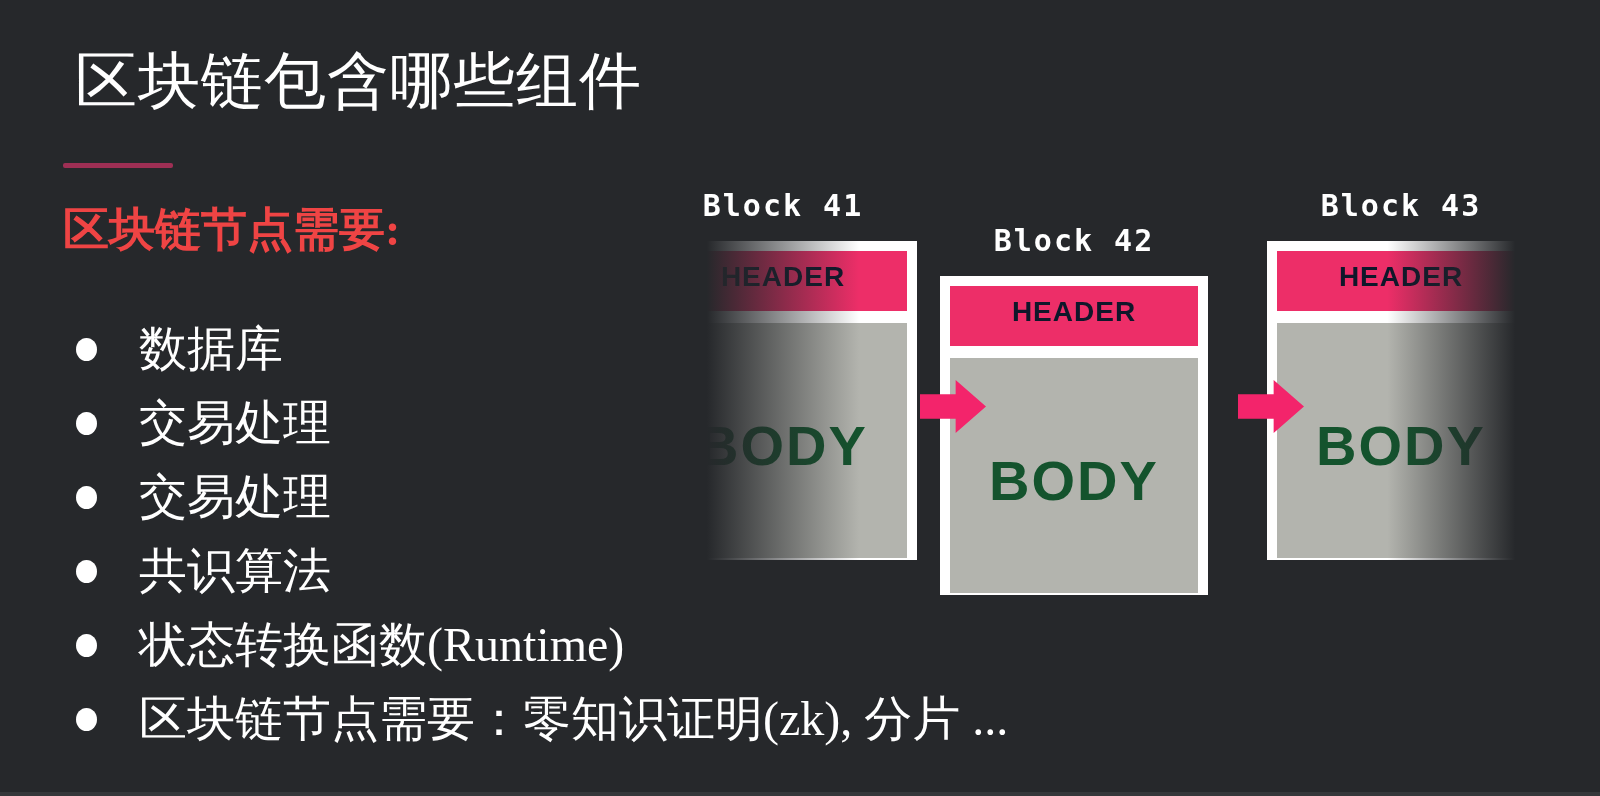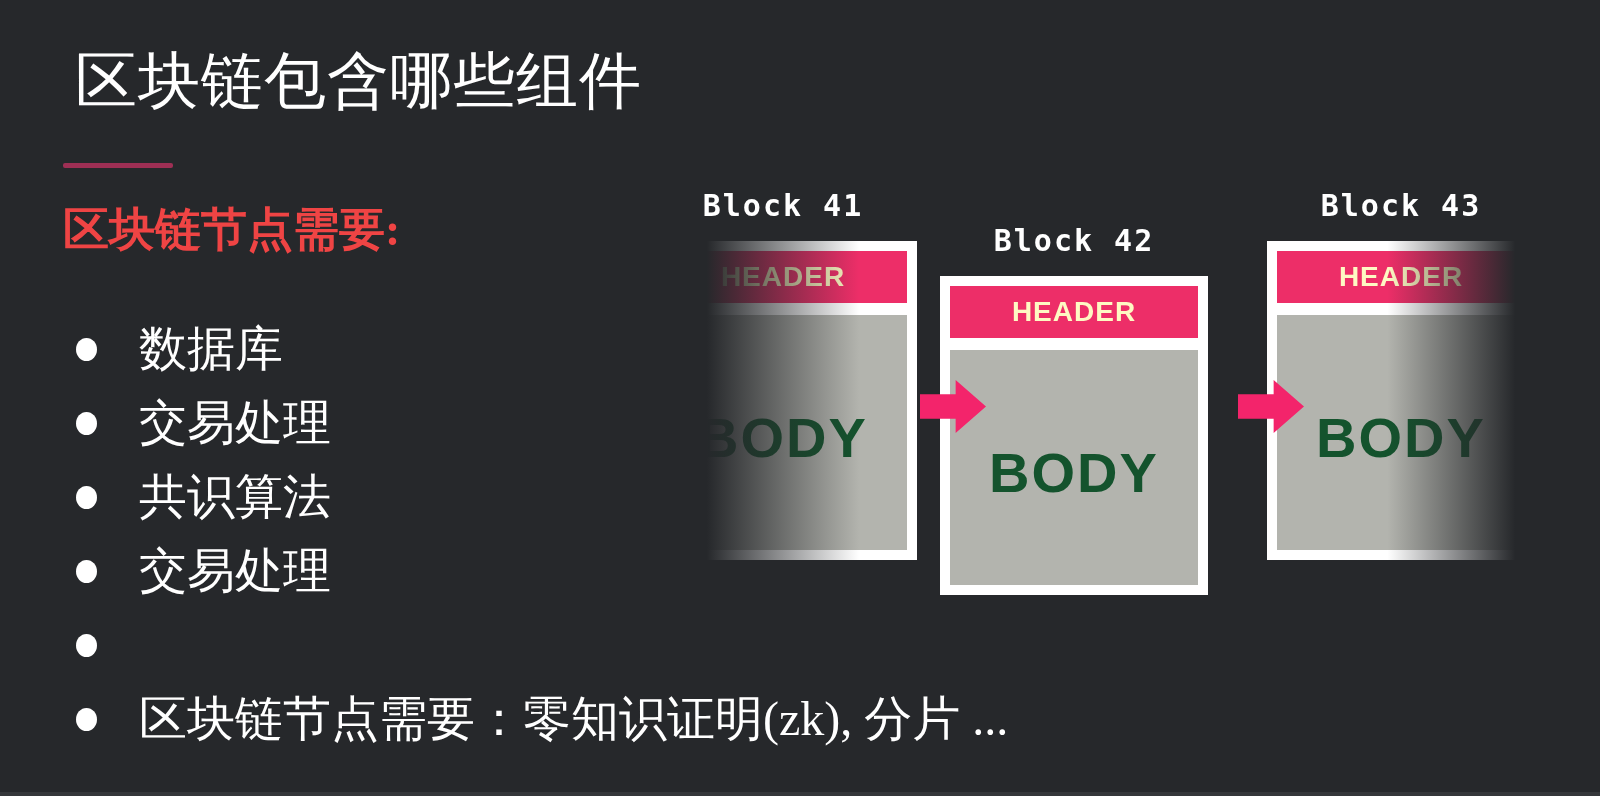--- a/index.html
+++ b/index.html
@@ -98,24 +98,24 @@
     position: absolute;
     top: 241px;
     width: 268px;
     height: 319px;
     background: #ffffff;
     padding: 10px;
     box-sizing: border-box;
     z-index: 1;
   }
   .block-header {
-    height: 52px;
+    height: 60px;
     margin-bottom: 12px;
     background: #ed2e68;
-    color: #fef9c3;
+    color: #0f172a;
     font-family: "Liberation Sans", "DejaVu Sans", sans-serif;
     font-weight: 700;
     font-size: 28px;
     letter-spacing: 1px;
     line-height: 52px;
     text-align: center;
   }
   .block-body {
     height: 235px;
     background: #b3b4ae;
@@ -183,28 +183,29 @@
     <li>
       <span class="dot"></span>
       <span class="btext">数据库</span>
     </li>
     <li>
       <span class="dot"></span>
       <span class="btext">交易处理</span>
     </li>
     <li>
       <span class="dot"></span>
+      <span class="btext">交易处理</span>
+    </li>
+    <li>
+      <span class="dot"></span>
       <span class="btext">共识算法</span>
     </li>
     <li>
       <span class="dot"></span>
-      <span class="btext">交易处理</span>
-    </li>
-    <li>
-      <span class="dot"></span>
+      <span class="btext">状态转换函数(Runtime)</span>
     </li>
     <li>
       <span class="dot"></span>
       <span class="btext">区块链节点需要：零知识证明(zk), 分片 ...</span>
     </li>
   </ul>
 
   <div class="diagram">
 
     <div class="block-label pos-1">Block 41</div>

